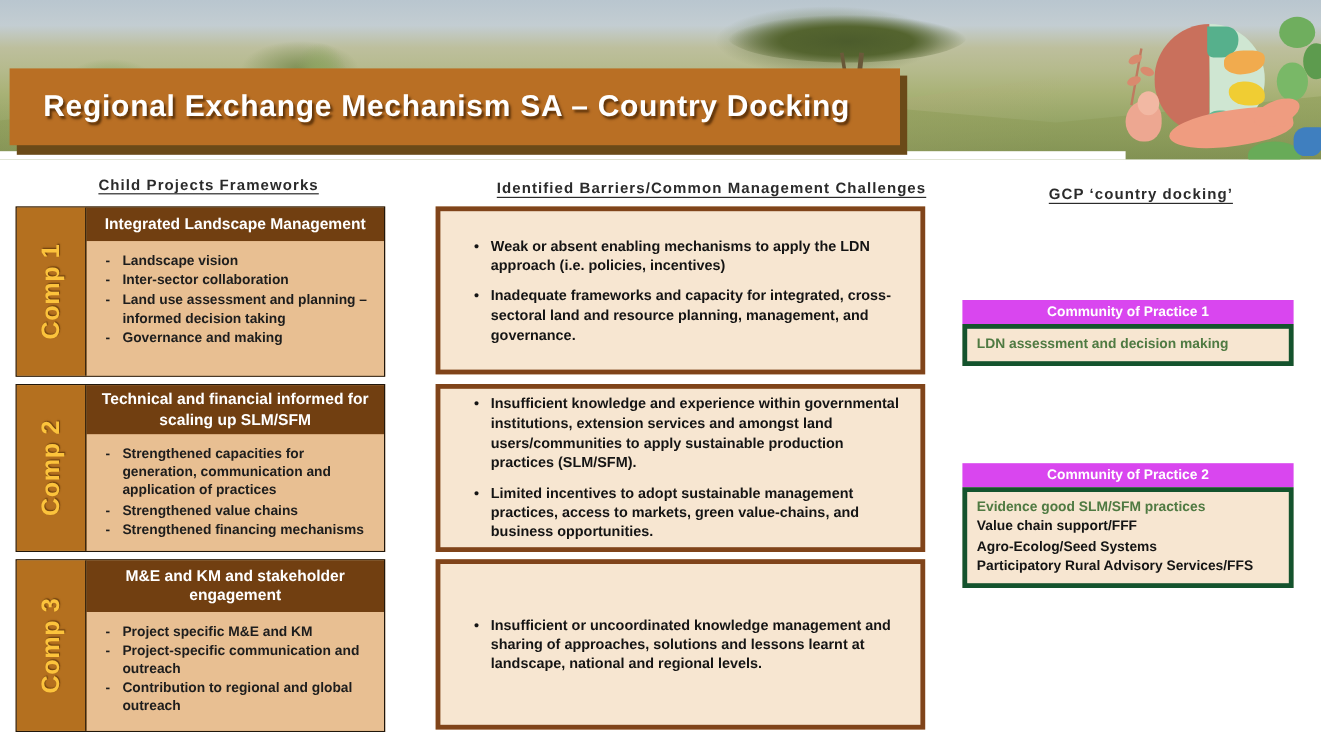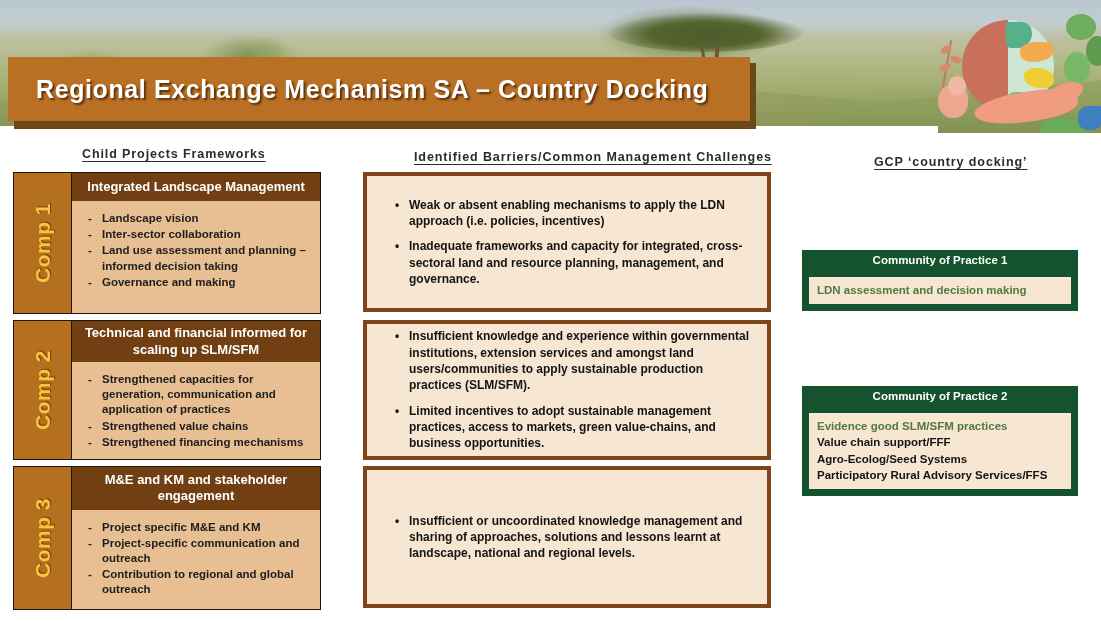--- a/index.html
+++ b/index.html
@@ -291,30 +291,30 @@
   }
   .barrier-item:last-child { margin-bottom: 0; }
   .barrier-bullet { width: 14px; flex: 0 0 14px; }
 
   
   .cop-group { position: absolute; left: 802px; width: 276px; }
   #cop-1 { top: 250px; }
   #cop-2 { top: 386px; }
 
   .cop-title {
-    background: #14532d;
+    background: #d946ef;
     color: #ffffff;
     font-size: 11.5px;
     font-weight: bold;
     text-align: center;
     padding: 4px 6px;
   }
   .cop-body {
     background: #f7e6d1;
-    border: 7px solid #14532d;
+    border: 4px solid #14532d;
     padding: 5px 8px 6px 8px;
   }
   .cop-line {
     font-size: 11.5px;
     font-weight: bold;
     color: #141414;
     line-height: 1.42;
   }
   .cop-line.green { color: #4f7a42; }
 </style>

